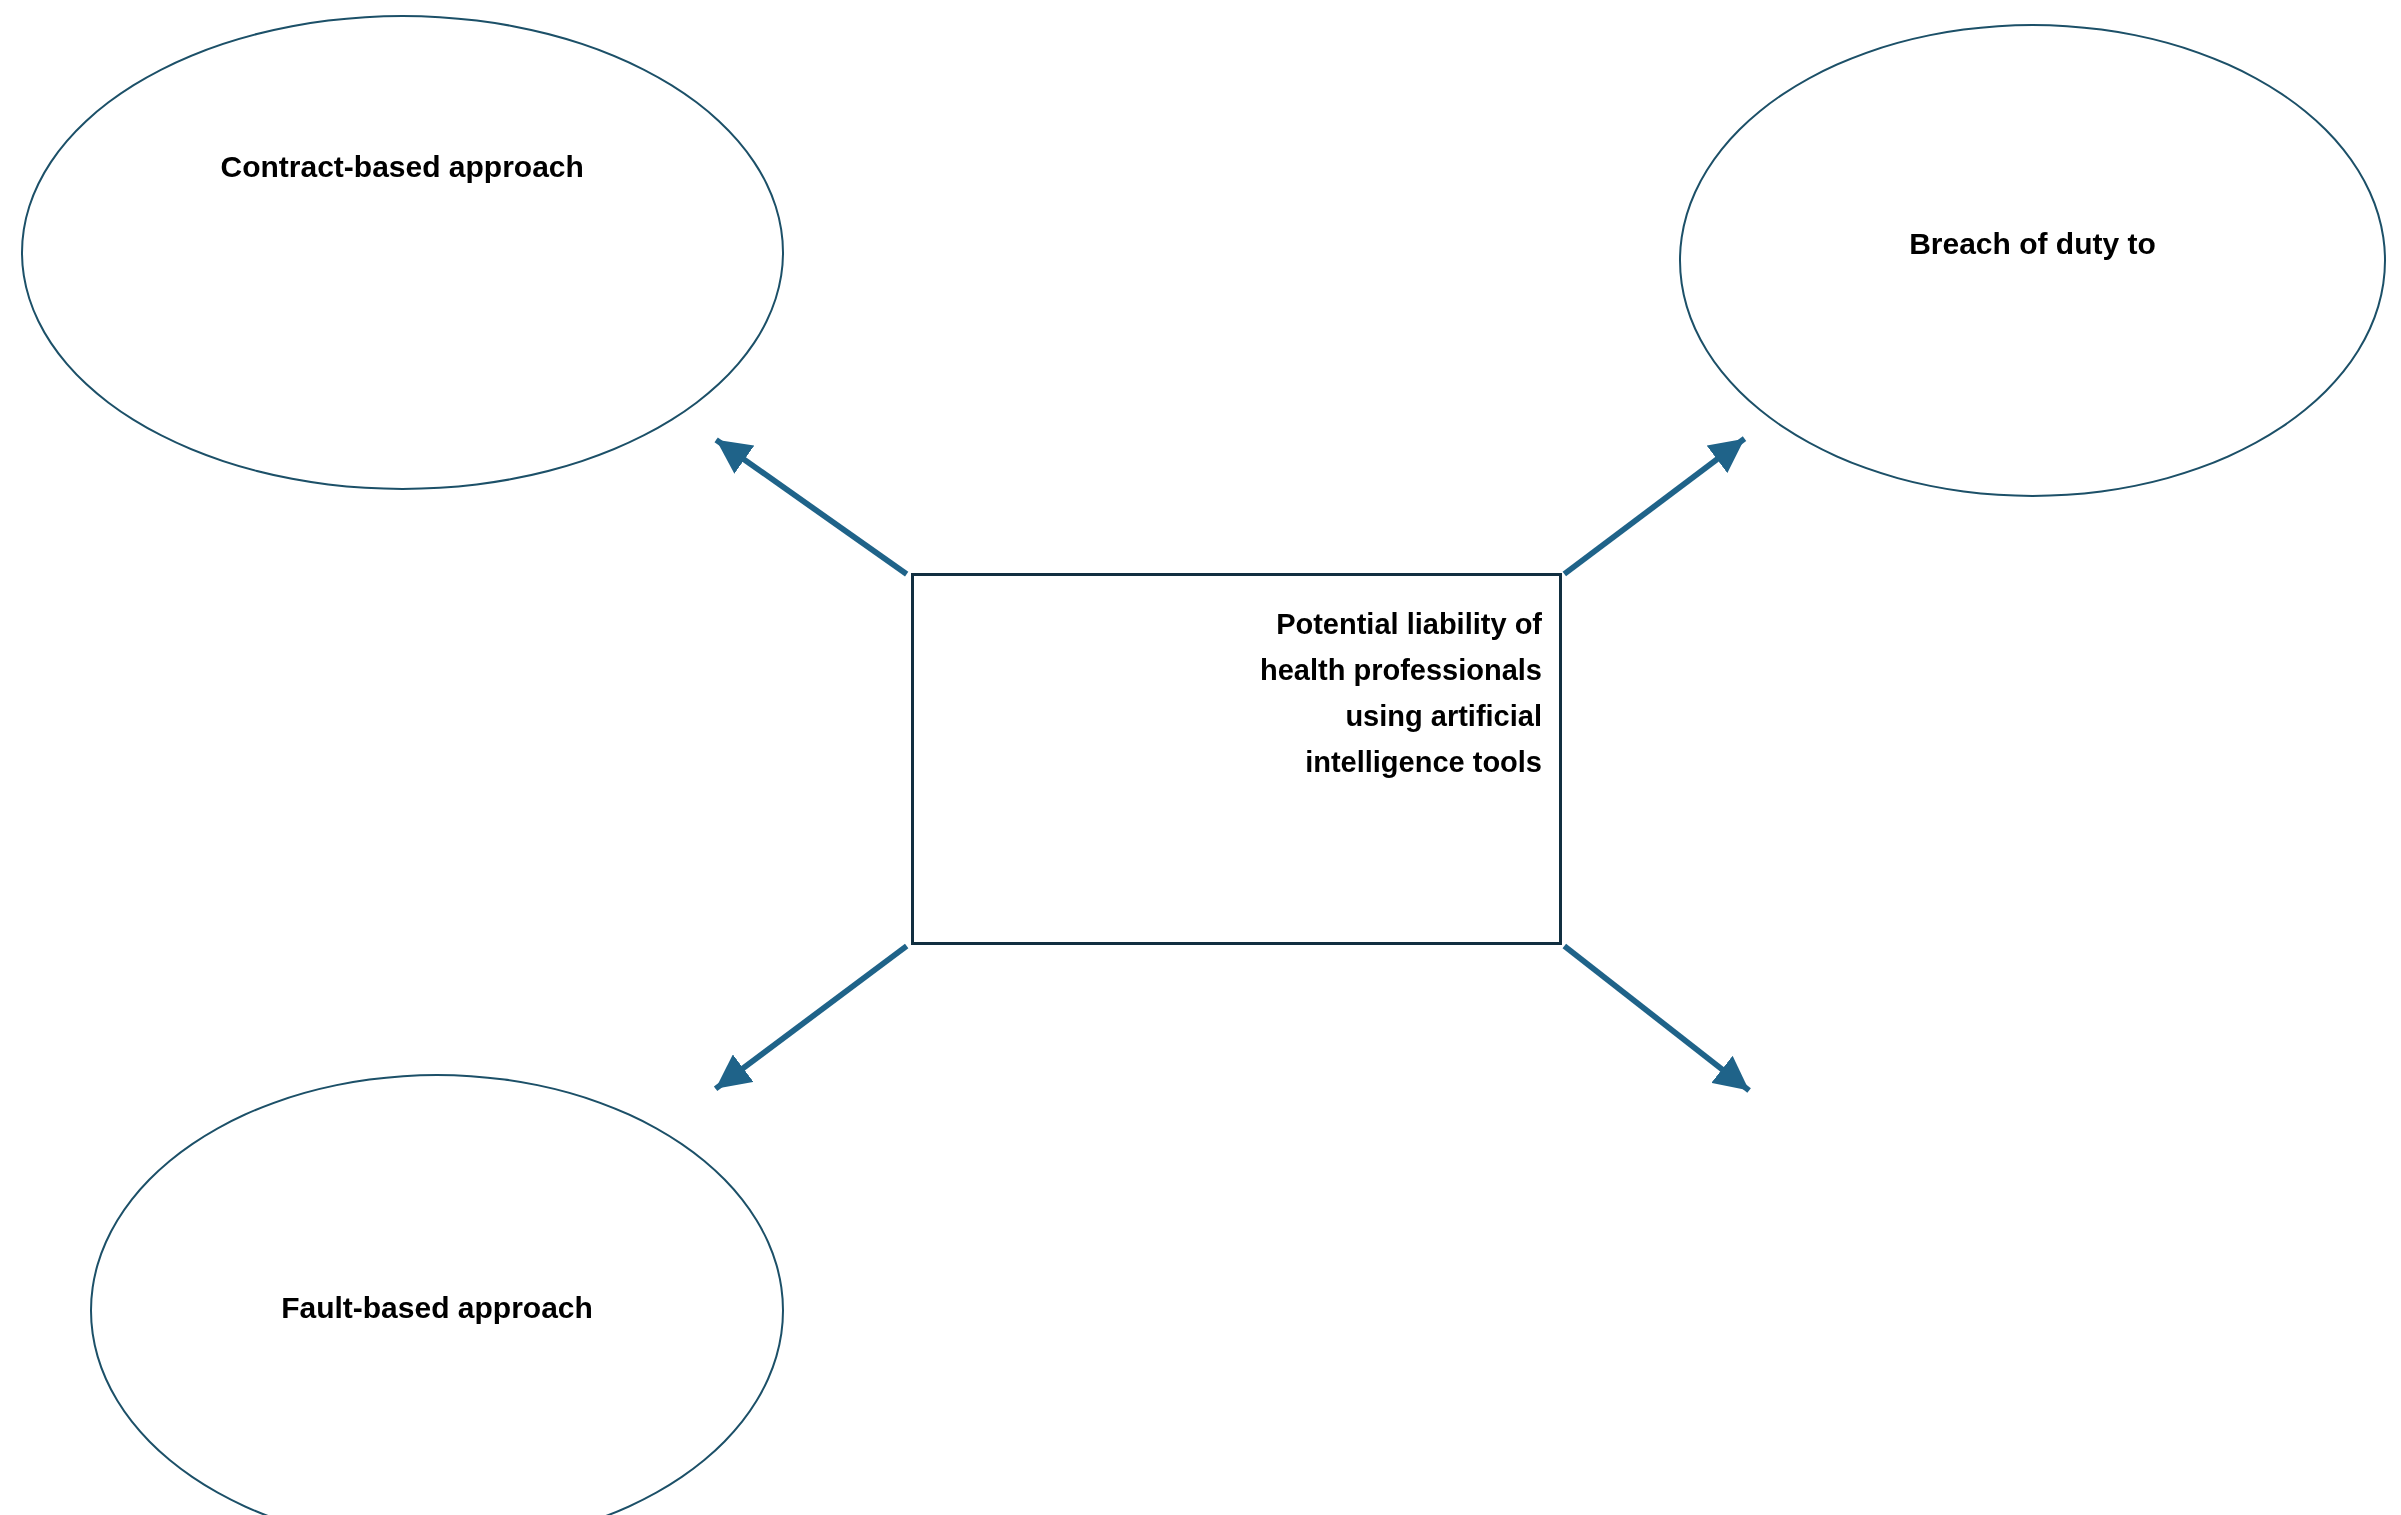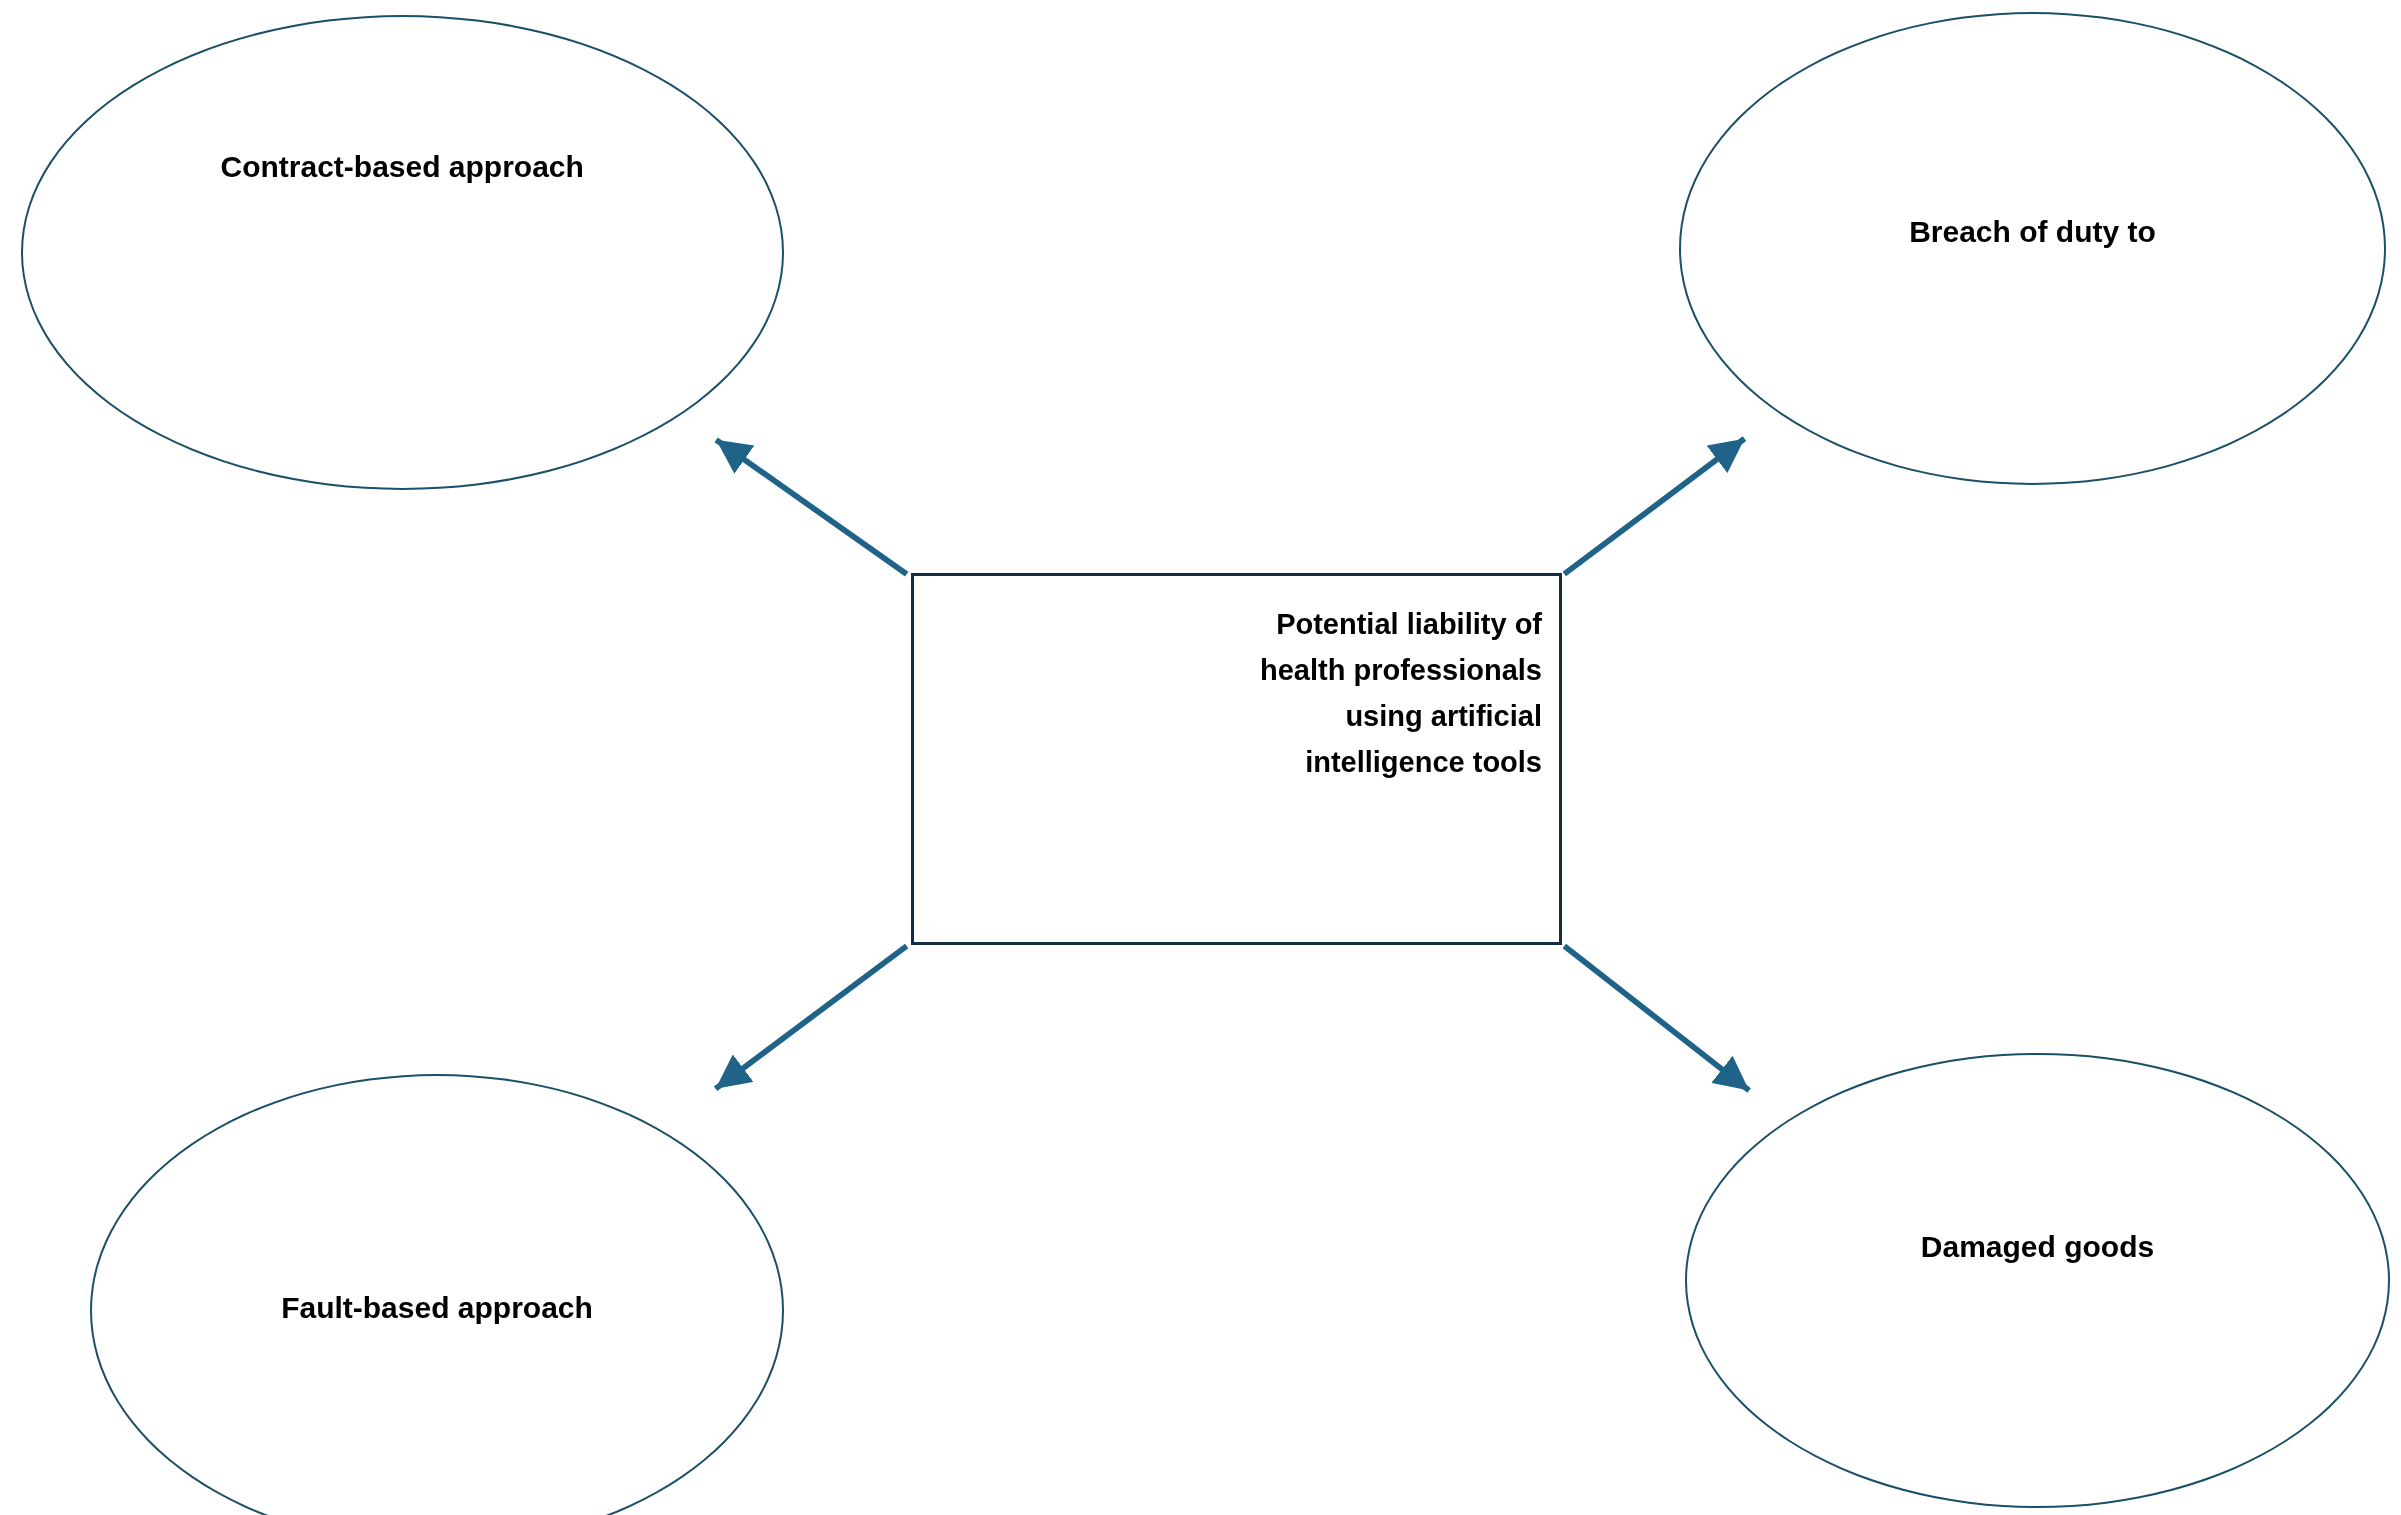--- a/index.html
+++ b/index.html
@@ -27,21 +27,21 @@
     box-sizing: border-box;
   }
   .node .label {
     font-size: 30px;
     font-weight: bold;
     color: var(--text, #000000);
     text-align: right;
     white-space: nowrap;
   }
   .node-tl { left: 20.7px;   top: 15px;   width: 763px; height: 475px; }
-  .node-tr { left: 1679px; top: 12px;   width: 707px; height: 473px; }
+  .node-tr { left: 1679px; top: 24px;   width: 707px; height: 473px; }
   .node-bl { left: 90px;  top: 1074px; width: 694px; height: 473px; }
   .node-br { left: 1685px; top: 1053px; width: 705px; height: 455px; }
   
   .node-tl .label { transform: translateY(-86px); }
   .node-tr .label { transform: translateY(-17px); }
   .node-bl .label { transform: translateY(-2.9px); }
   .node-br .label { transform: translateY(-34px); }
   
   .center-box {
     position: absolute;
@@ -101,23 +101,20 @@
   </div>
 
   <div class="node node-tr">
     <span class="label">Breach of duty to</span>
   </div>
 
   <div class="node node-bl">
     <span class="label">Fault-based approach</span>
   </div>
 
-  <div class="node node-br">
-    <span class="label">Damaged goods</span>
-  </div>
 
   <div class="center-box">
     <div class="center-text">Potential liability of
 health professionals
 using artificial
 intelligence tools</div>
   </div>
 
 </div>
 

